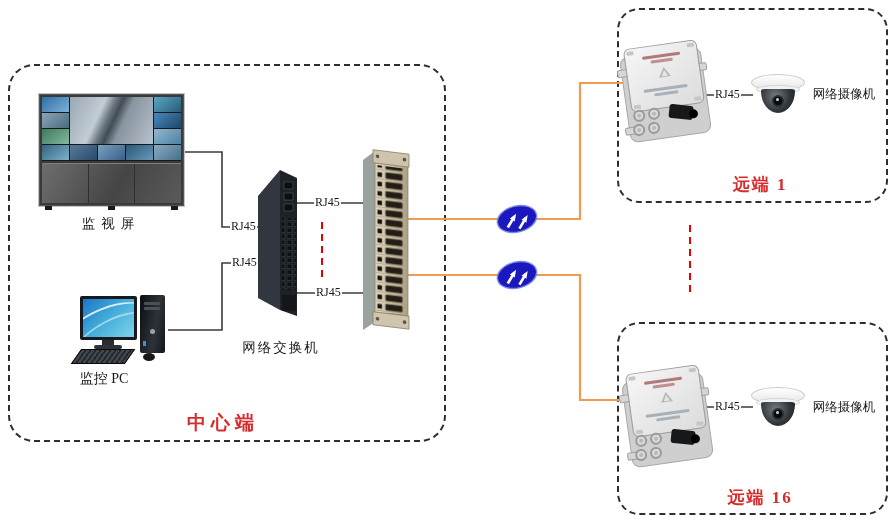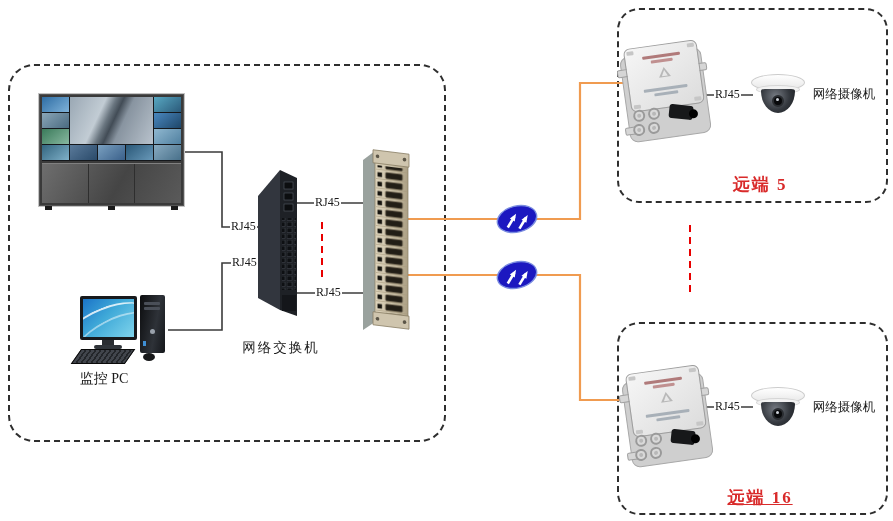--- a/index.html
+++ b/index.html
@@ -15,21 +15,21 @@
 
   
   .lbl{position:absolute;z-index:5;color:#1a1a1a;text-align:center;white-space:nowrap;}
   .lbl-red{color:#d92b2b;font-weight:bold;}
   #lbl-wall{left:56px;top:215px;width:110px;font-size:13.5px;letter-spacing:0.45em;}
   #lbl-pc{left:60px;top:370px;width:88px;font-size:14px;}
   #lbl-switch{left:233px;top:339px;width:96px;font-size:13.5px;letter-spacing:2px;}
   #lbl-center{left:168px;top:410px;width:110px;font-size:19px;letter-spacing:5px;}
   #lbl-between{left:694px;top:253px;width:116px;font-size:15px;font-weight:bold;letter-spacing:1px;}
   #lbl-remote1{left:712px;top:173px;width:96px;font-size:17px;letter-spacing:2px;}
-  #lbl-remote16{left:706px;top:486px;width:108px;font-size:17px;letter-spacing:2px;text-decoration:underline;}
+  #lbl-remote16{left:706px;top:486px;width:108px;font-size:17px;letter-spacing:2px;}
   #lbl-cam1{left:810px;top:86px;width:68px;font-size:12.5px;}
   #lbl-cam16{left:810px;top:399px;width:68px;font-size:12.5px;}
   .rj45{position:absolute;z-index:5;background:#ffffff;font-size:12px;color:#1a1a1a;padding:0 1px;line-height:13px;}
   #rj45-a{left:230px;top:220px;}
   #rj45-b{left:231px;top:256px;}
   #rj45-c{left:314px;top:196px;}
   #rj45-d{left:315px;top:286px;}
   #rj45-e{left:714px;top:88px;}
   #rj45-f{left:714px;top:400px;}
 
@@ -286,23 +286,25 @@
   </div>
 
   <div class="camera" style="left:751px;top:387px;">
     <div class="cam-cap"></div>
     <div class="cam-rim"></div>
     <div class="cam-dome">
       <div class="cam-lens"></div>
     </div>
   </div>
 
+  <div class="lbl" id="lbl-wall">监视屏</div>
   <div class="lbl" id="lbl-pc">监控 PC</div>
   <div class="lbl" id="lbl-switch">网络交换机</div>
-  <div class="lbl lbl-red" id="lbl-remote1">远端 5</div>
+  <div class="lbl lbl-red" id="lbl-center">中心端</div>
+  <div class="lbl lbl-red" id="lbl-remote1">远端 1</div>
   <div class="lbl lbl-red" id="lbl-remote16">远端 16</div>
   <div class="lbl" id="lbl-cam1">网络摄像机</div>
   <div class="lbl" id="lbl-cam16">网络摄像机</div>
 
   <span class="rj45" id="rj45-a">RJ45</span>
   <span class="rj45" id="rj45-b">RJ45</span>
   <span class="rj45" id="rj45-c">RJ45</span>
   <span class="rj45" id="rj45-d">RJ45</span>
   <span class="rj45" id="rj45-e">RJ45</span>
   <span class="rj45" id="rj45-f">RJ45</span>

